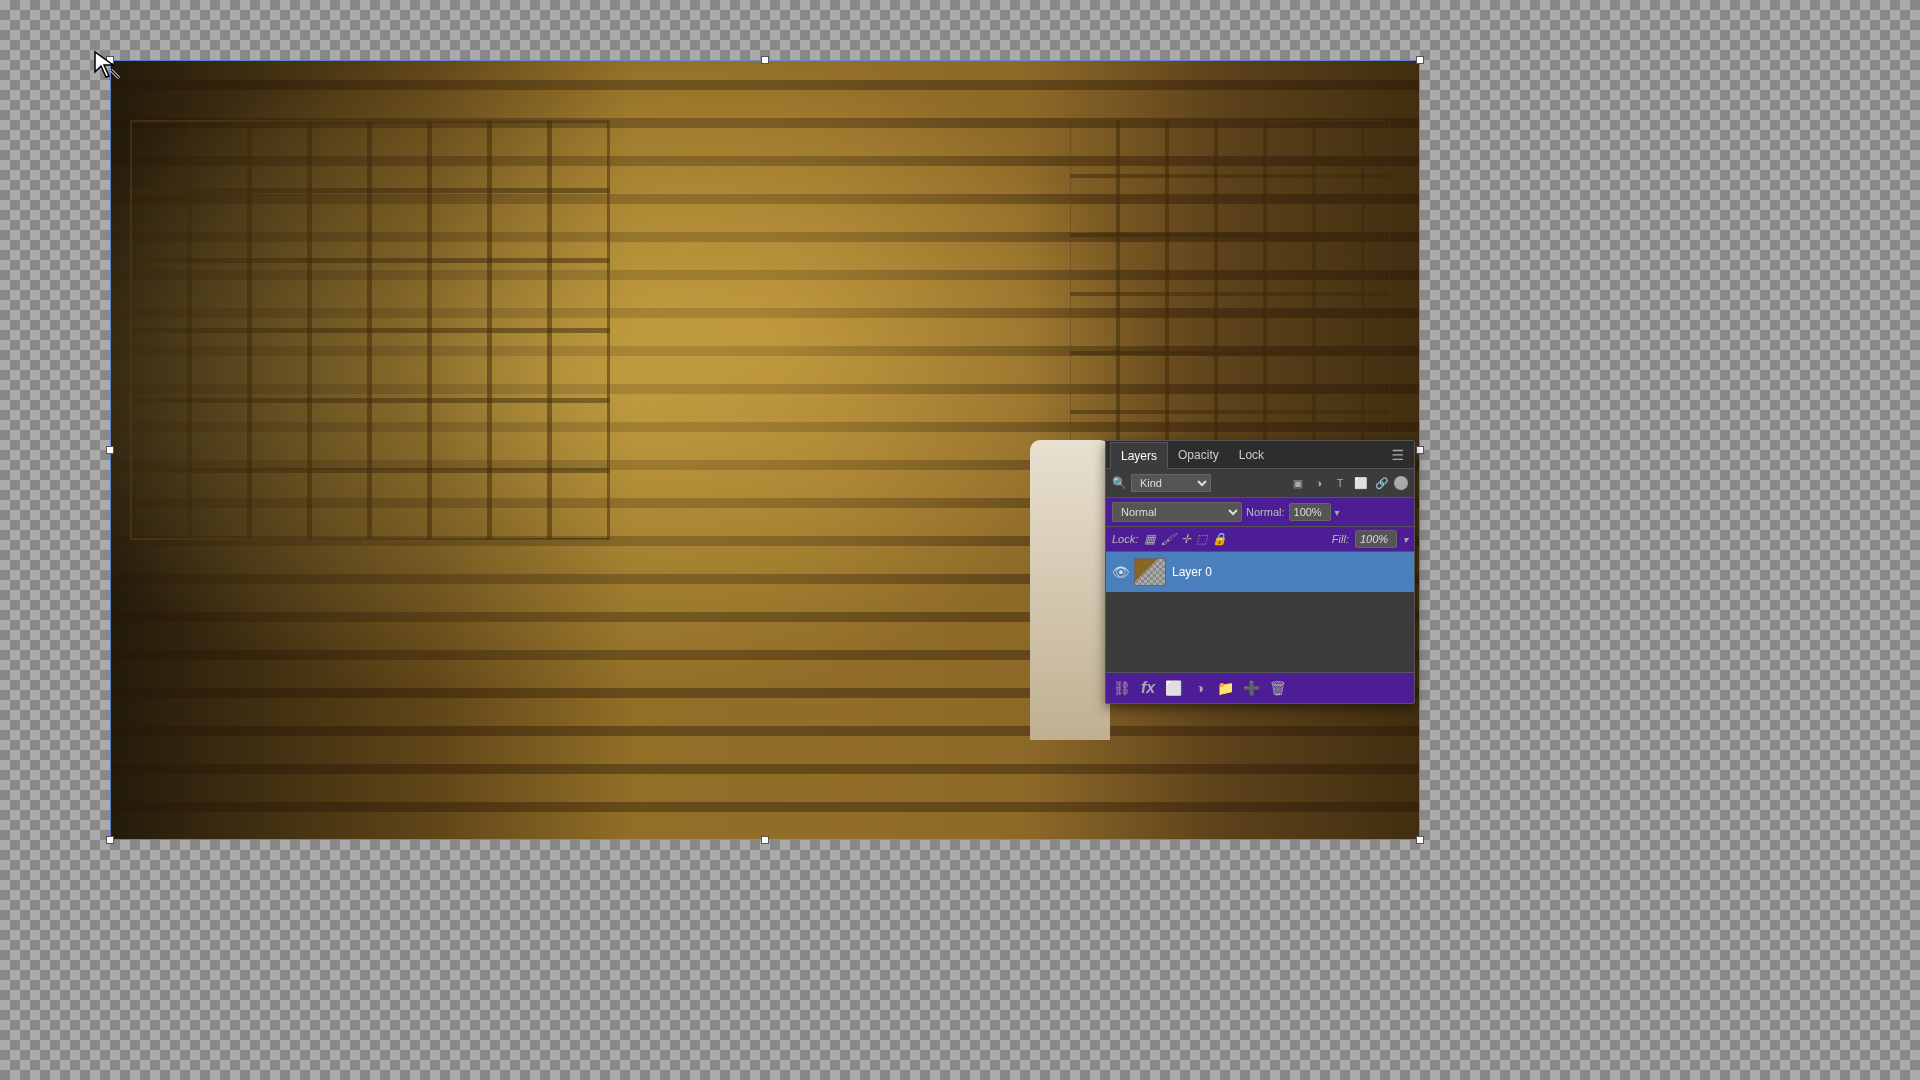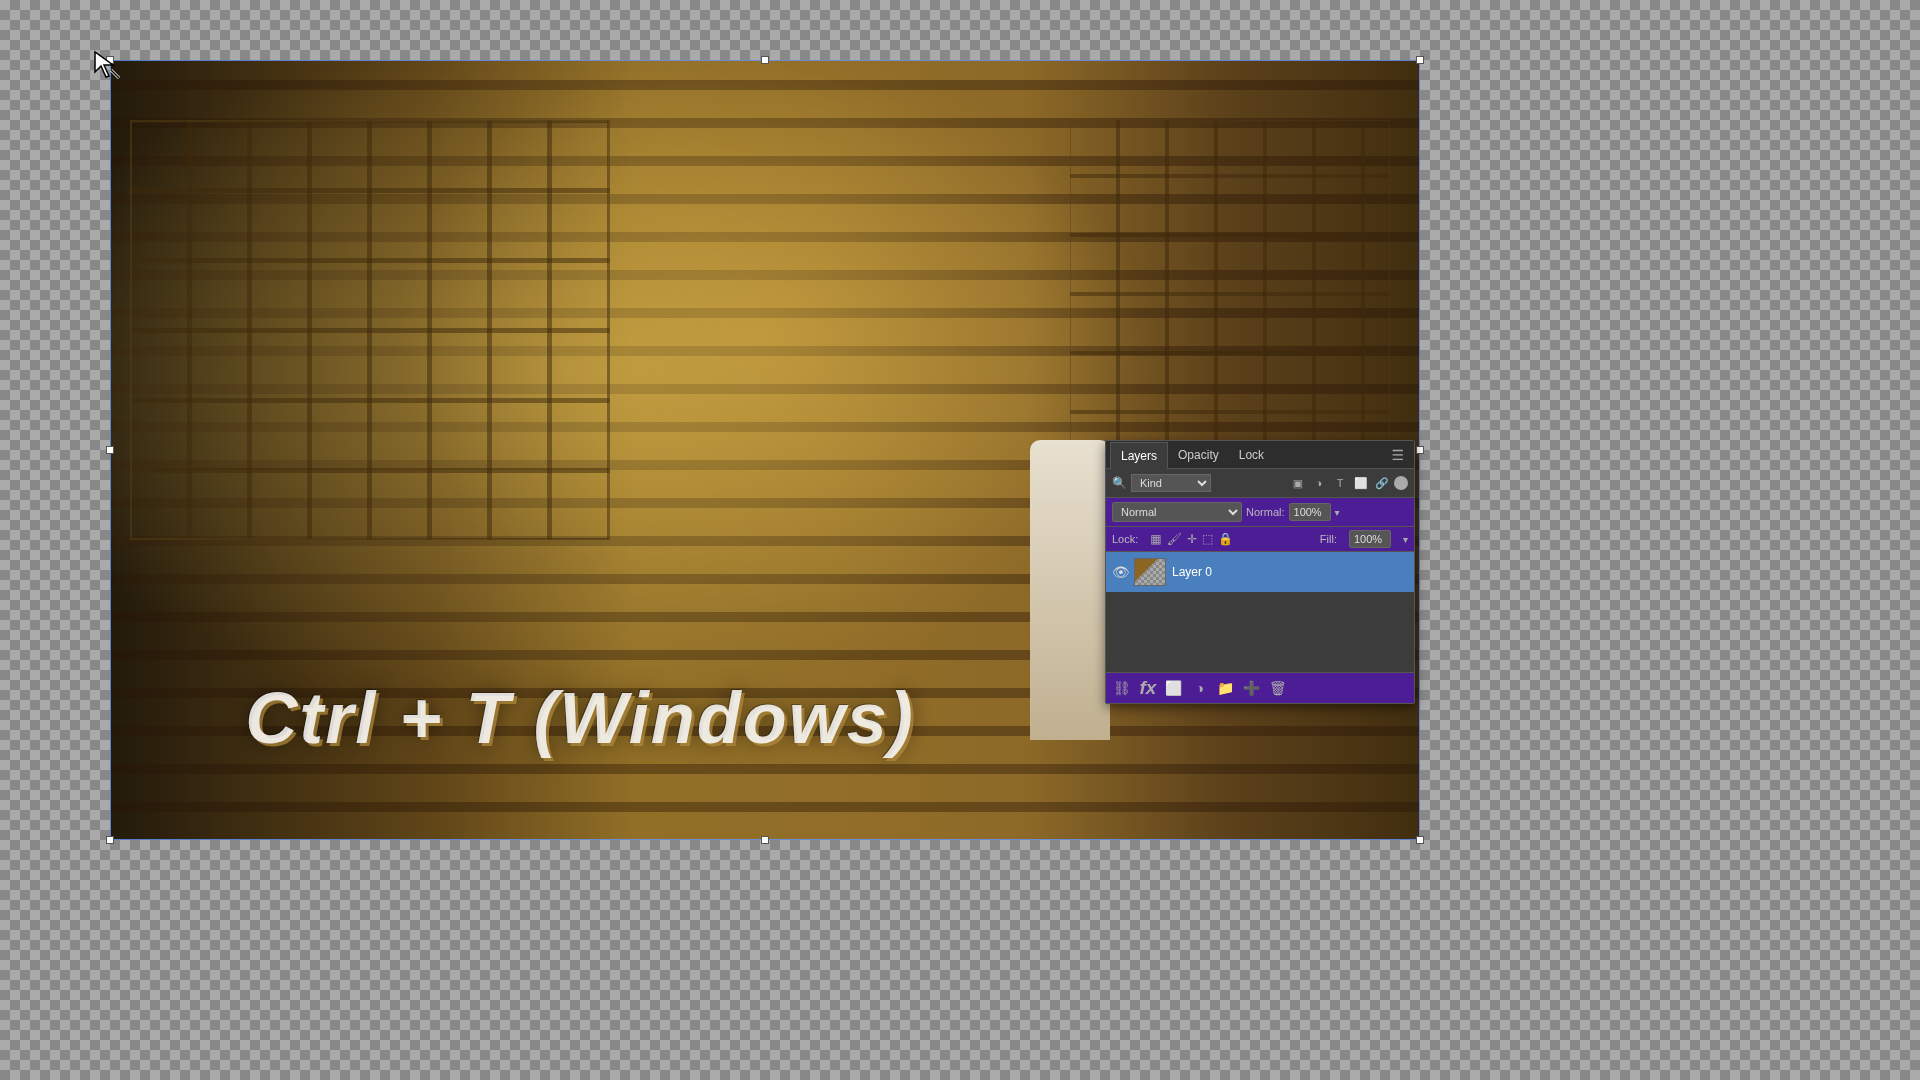--- a/index.html
+++ b/index.html
@@ -361,22 +361,23 @@
       color: #aaa;
       font-size: 10px;
       cursor: pointer;
     }
 
     
     .lock-row {
       display: flex;
       align-items: center;
       padding: 3px 6px;
-      gap: 12px;
+      gap: 6px;
       border-bottom: 1px solid #555;
+      font-style: italic;
     }
 
     .lock-label {
       font-size: 11px;
       color: #bbb;
     }
 
     .lock-icons {
       display: flex;
       gap: 5px;
@@ -493,21 +494,20 @@
     <div class="photo-inner"></div>
     <div class="light-rays"></div>
     <div class="window-grid"></div>
     <div class="window-right"></div>
 
     <div class="karate-figure">
       <div class="karate-body"></div>
     </div>
 
     <div class="overlay-text">
-      <div class="line1">Ctrl + T (Windows)</div>
     </div>
   </div>
 
   <div class="transform-border"></div>
 
   <div class="transform-handle handle-tl"></div>
   <div class="transform-handle handle-tc"></div>
   <div class="transform-handle handle-tr"></div>
   <div class="transform-handle handle-ml"></div>
   <div class="transform-handle handle-mr"></div>
@@ -581,20 +581,20 @@
       <span class="layer-visibility">👁</span>
       <div class="layer-thumb">
         <div class="layer-thumb-inner"></div>
       </div>
       <span class="layer-name">Layer 0</span>
     </div>
   </div>
 
   <div class="panel-bottom">
     <div class="bottom-icon">⛓</div>
-    <div class="bottom-icon" style="font-style:italic; font-weight:bold; font-size:19px;">fx</div>
+    <div class="bottom-icon" style="font-style:italic; font-weight:bold; font-size:16px;">fx</div>
     <div class="bottom-icon">⬜</div>
     <div class="bottom-icon">◑</div>
     <div class="bottom-icon">📁</div>
     <div class="bottom-icon">➕</div>
     <div class="bottom-icon">🗑</div>
   </div>
 </div>
 
 </body></html>

